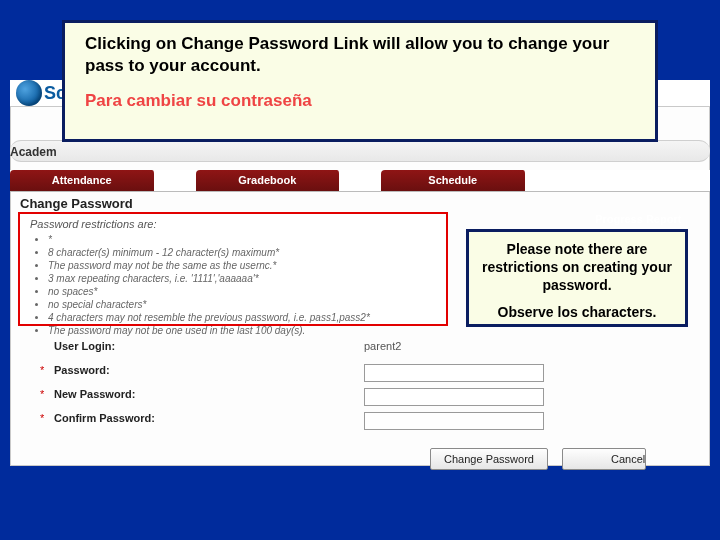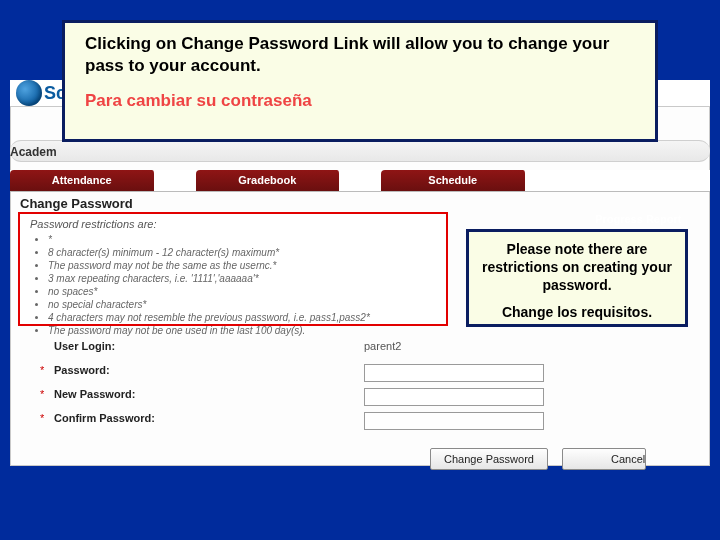--- a/index.html
+++ b/index.html
@@ -201,16 +201,16 @@
 
   <div class="bottom-band"></div>
 
   <div class="callout-top">
     <div class="line1">Clicking on Change Password Link will allow you to change your pass to your account.</div>
     <div class="line2">Para cambiar su contraseña</div>
   </div>
 
   <div class="callout-right">
     <div class="line1">Please note there are restrictions on creating your password.</div>
-    <div class="line2">Change los requisitos.</div>
+    <div class="line2">Observe los characters.</div>
   </div>
 
 </div>
 
 </body></html>

